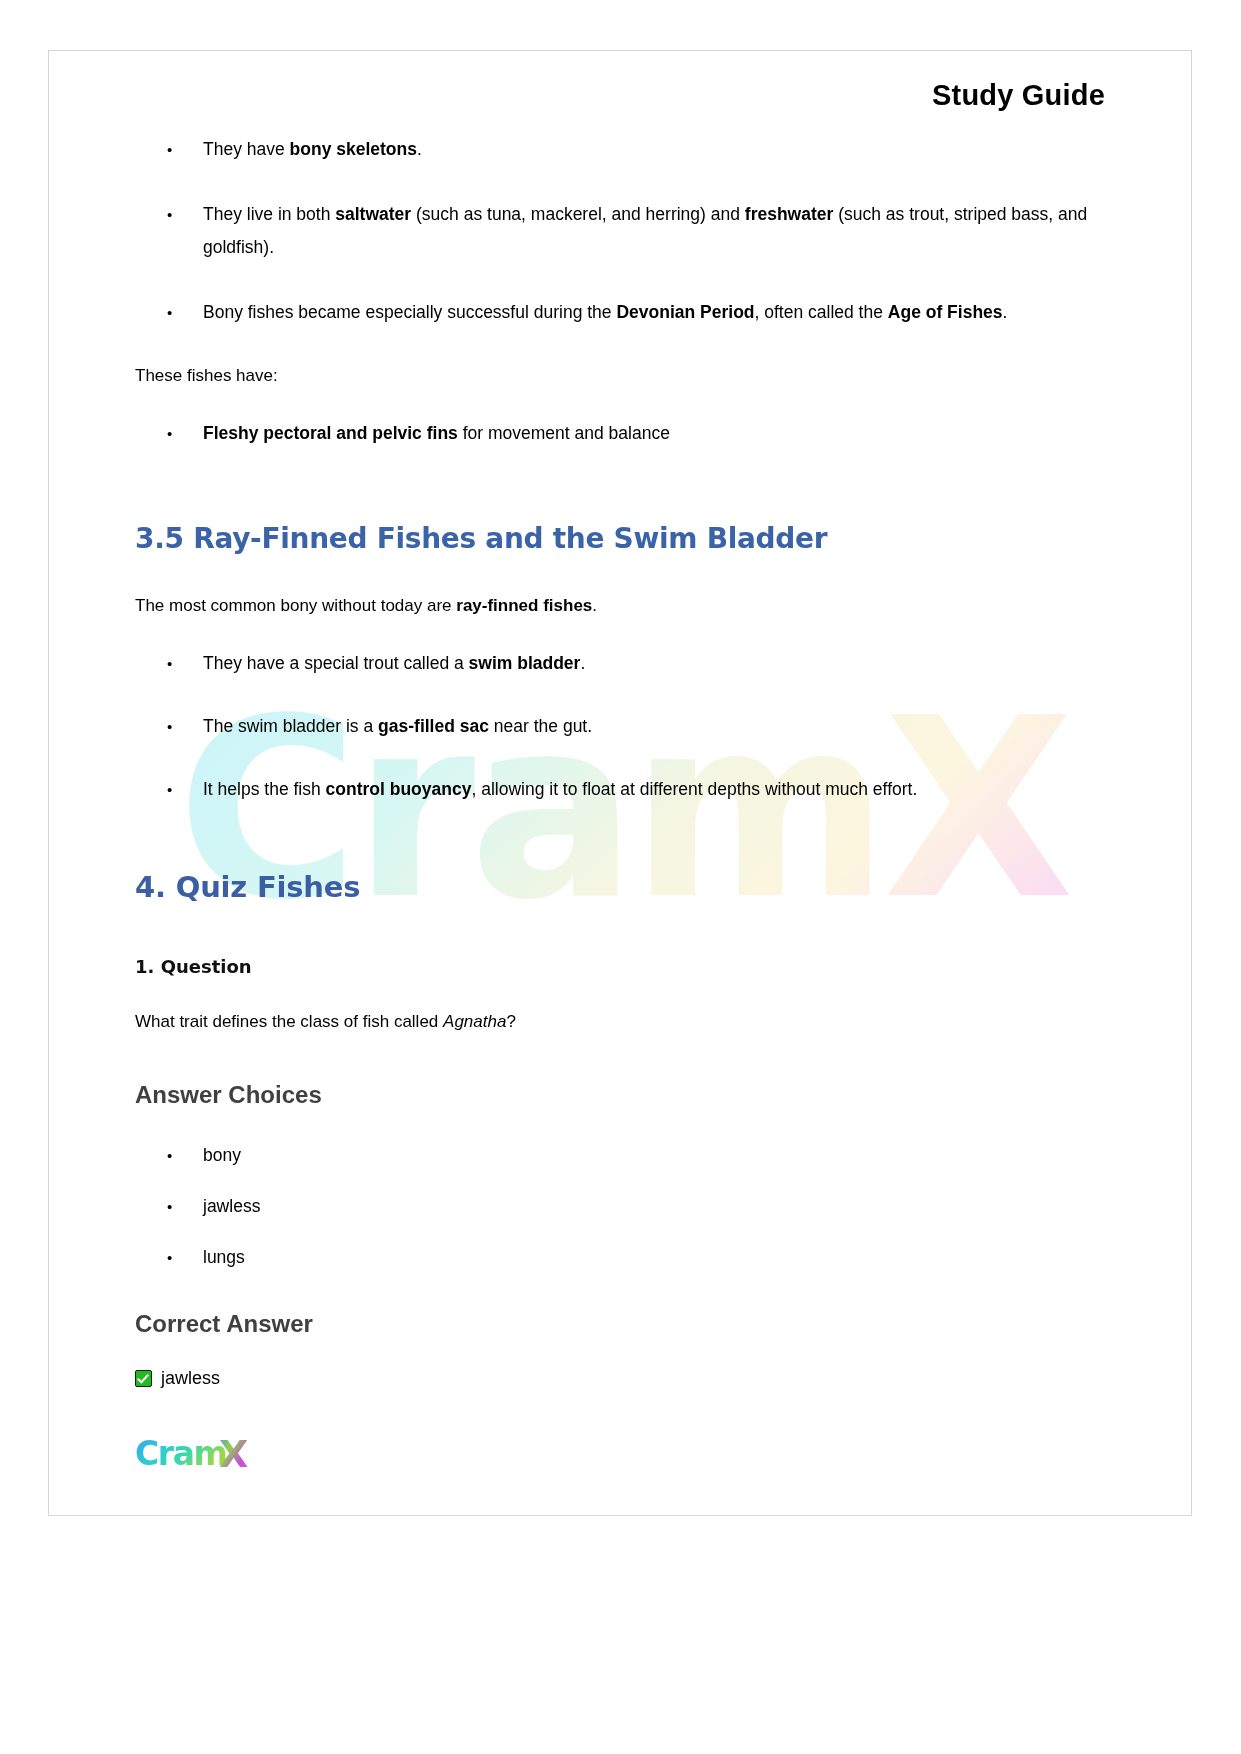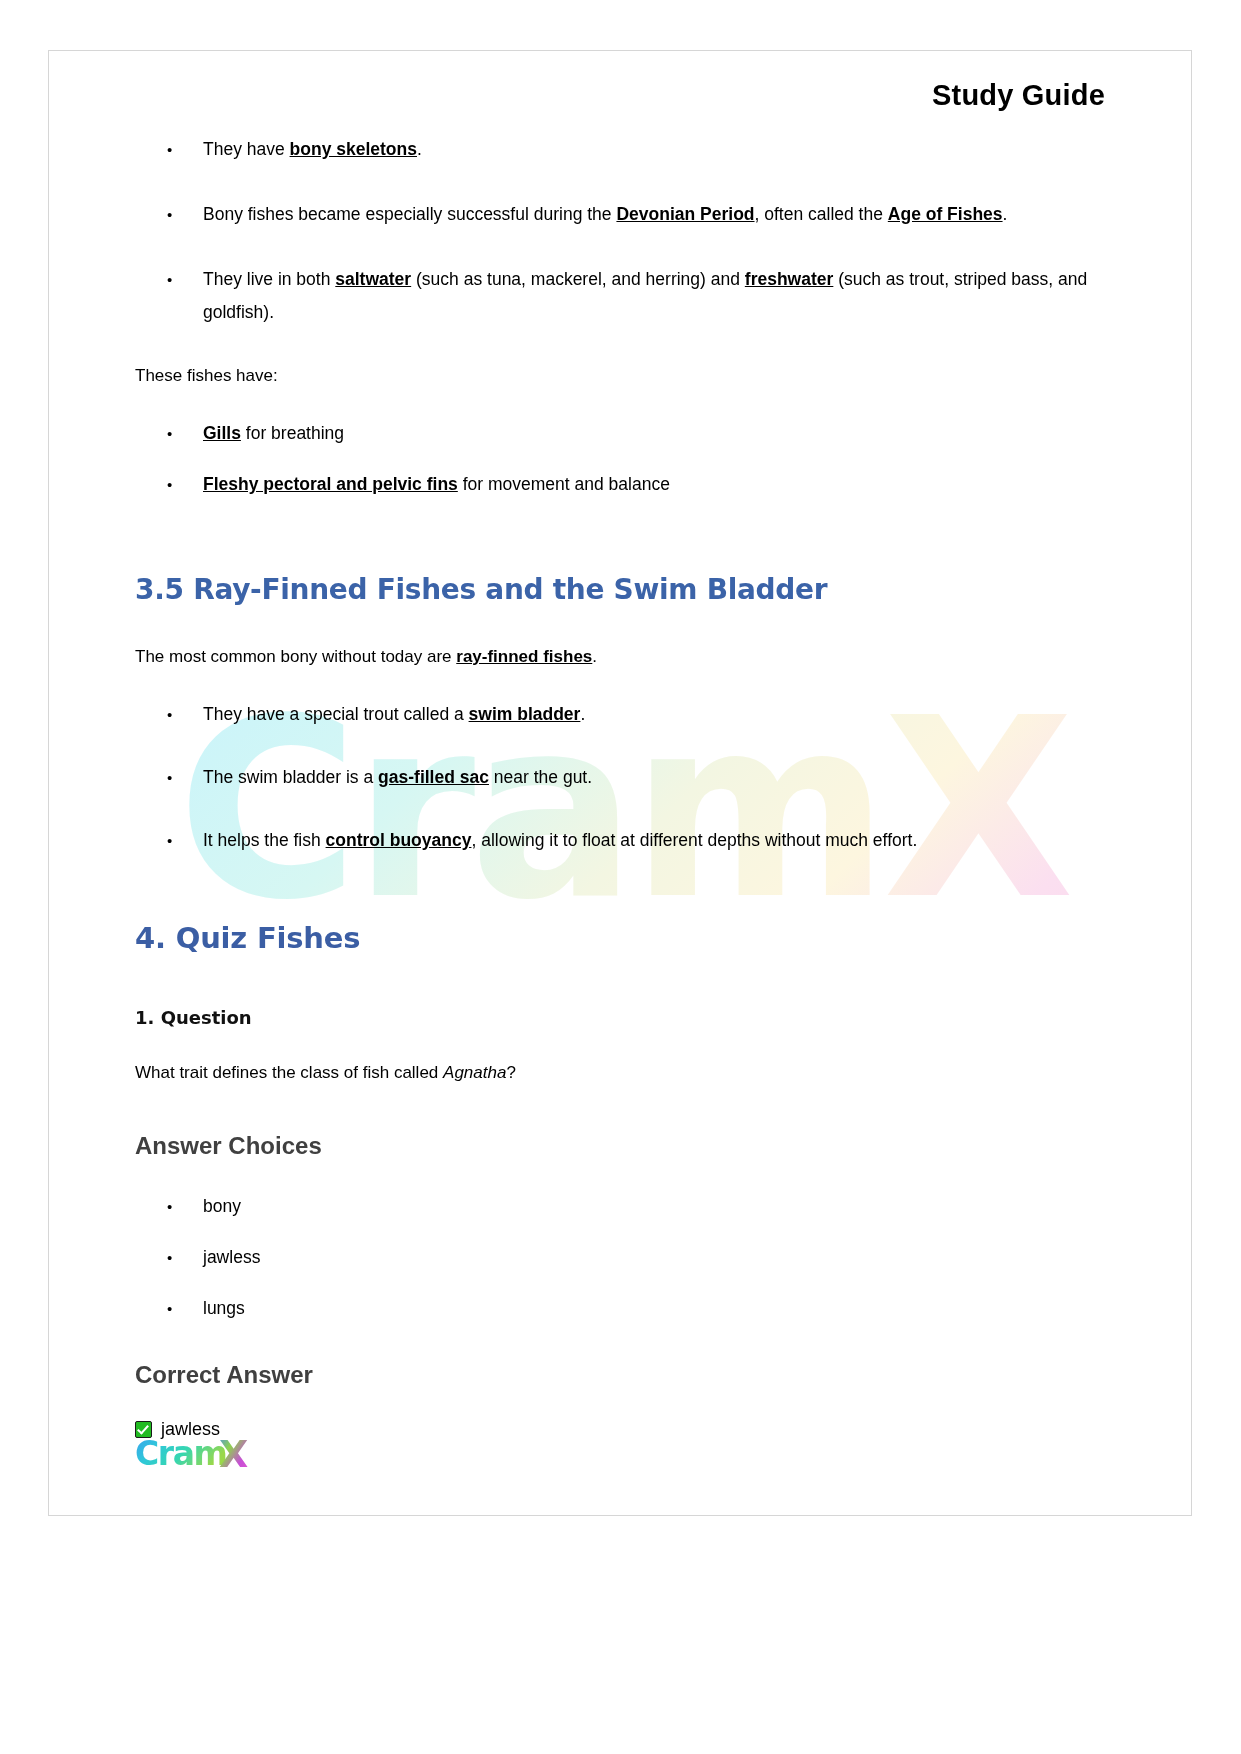--- a/index.html
+++ b/index.html
@@ -91,21 +91,21 @@
   ul.bullets.tight > li { margin-bottom: 18px; }
   ul.bullets.tight2 > li { margin-bottom: 30px; }
 
   p.para {
     font-size: 17px;
     line-height: 30px;
     margin: 0 0 26px 0;
     font-family: "Liberation Sans", sans-serif;
   }
 
-  b, strong { font-weight: bold; text-decoration: underline; }
+  b, strong { font-weight: bold; }
   i, em { font-style: italic; }
 
   h2.section-heading {
     font-size: 28px;
     font-weight: bold;
     color: #3b63a8;
     font-family: "DejaVu Sans", sans-serif;
     margin: 0 0 36px 0;
     letter-spacing: -0.3px;
   }
@@ -201,28 +201,27 @@
   </div>
 
   <div id="content">
 
     <div class="doc-header">Study Guide</div>
 
     <div class="flow">
 
       <ul class="bullets" id="intro-list">
           <li><span>They have </span><b>bony skeletons</b><span>.</span></li>
+          <li><span>They live in both </span><b>saltwater</b><span> (such as tuna, mackerel, and herring) and </span><b>freshwater</b><span> (such as trout, striped bass, and goldfish).</span></li>
           <li><span>Bony fishes became especially successful during the </span><b>Devonian Period</b><span>, often called the </span><b>Age of Fishes</b><span>.</span></li>
-          <li><span>They live in both </span><b>saltwater</b><span> (such as tuna, mackerel, and herring) and </span><b>freshwater</b><span> (such as trout, striped bass, and goldfish).</span></li>
         </ul>
 
       <p class="para">These fishes have:</p>
 
       <ul class="bullets tight" id="feature-list">
-          <li><b>Gills</b><span> for breathing</span></li>
           <li><b>Fleshy pectoral and pelvic fins</b><span> for movement and balance</span></li>
         </ul>
 
       <div class="spacer-lg"></div>
 
       <h2 class="section-heading">3.5 Ray-Finned Fishes and the Swim Bladder</h2>
 
       <p class="para" id="sec35-lead"><span>The most common bony without today are </span><b>ray-finned fishes</b><span>.</span></p>
 
       <ul class="bullets tight2" id="sec35-list">

